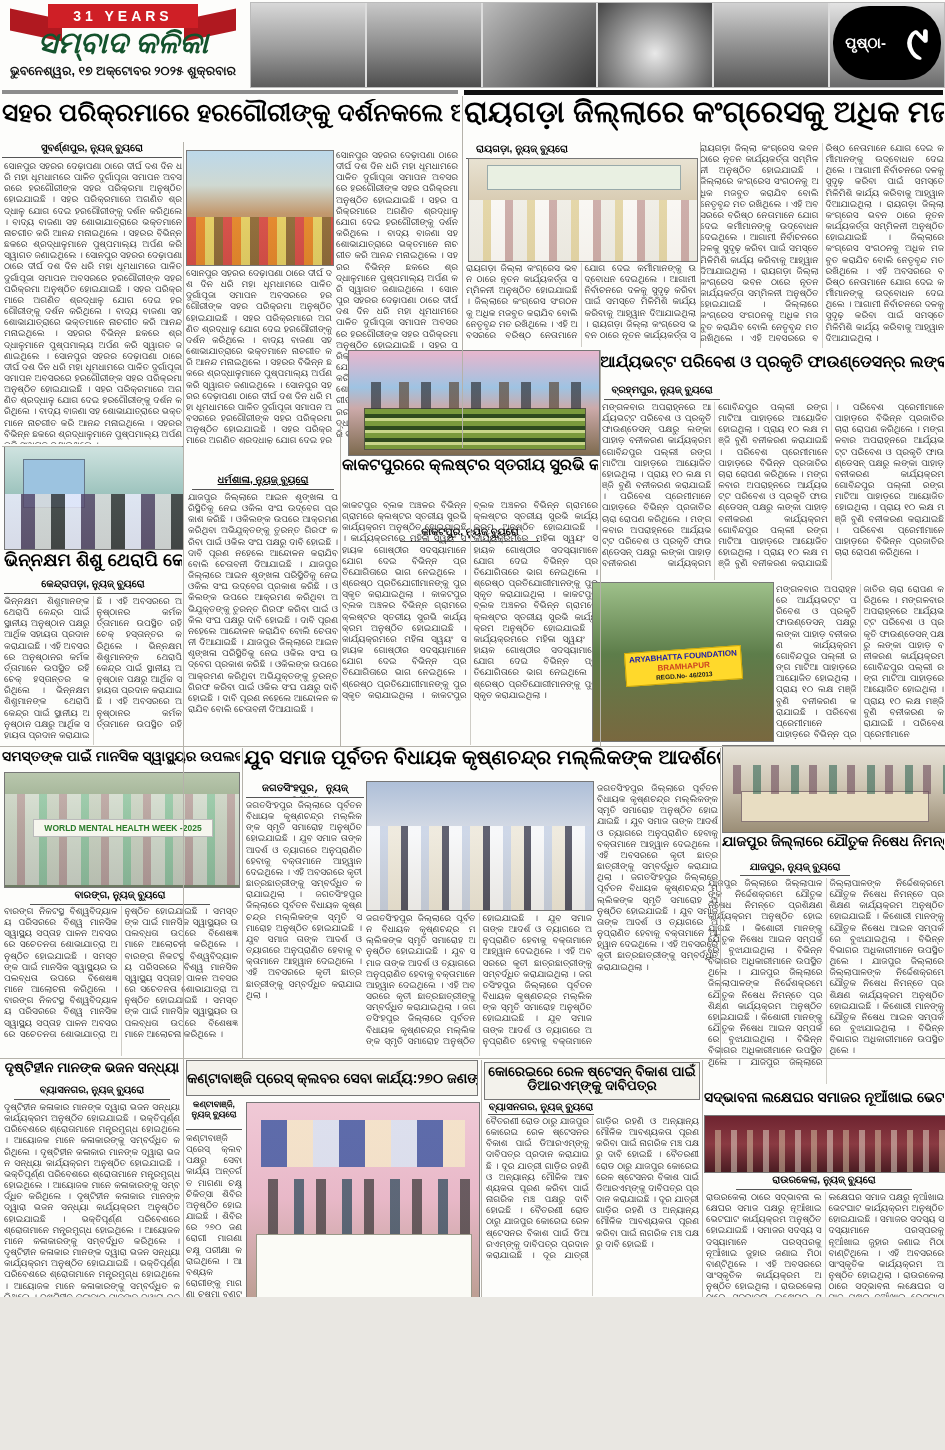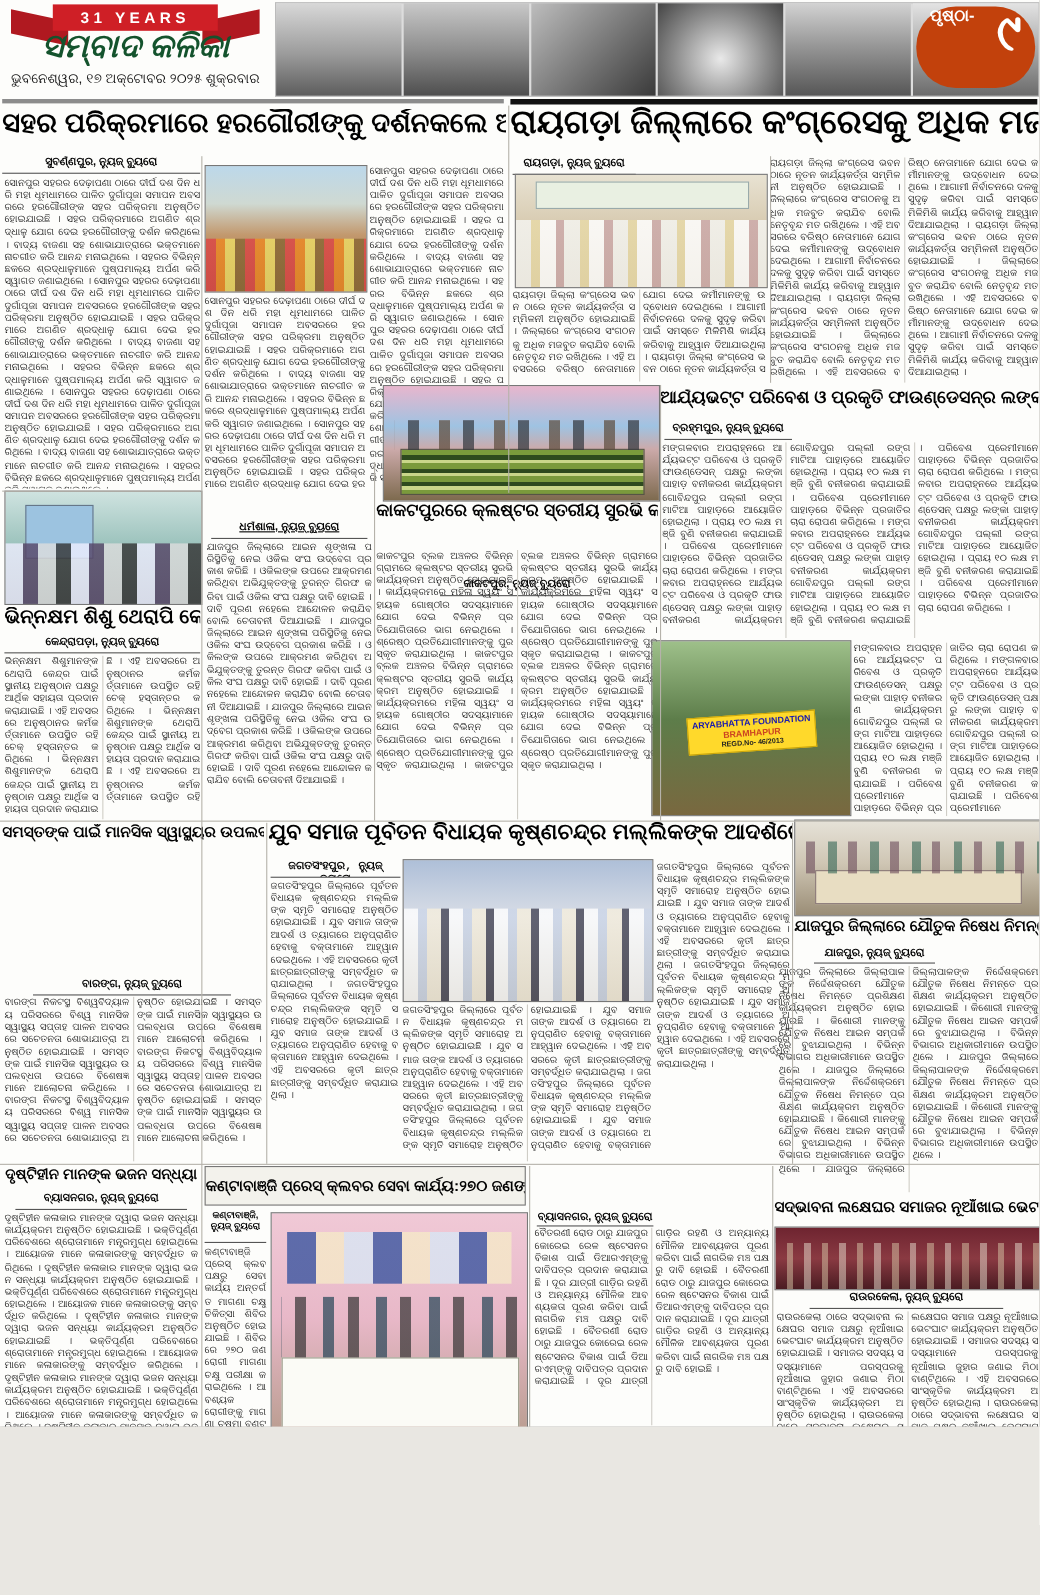--- a/index.html
+++ b/index.html
@@ -19,26 +19,26 @@
   .photo{position:absolute;border:1px solid #777;overflow:hidden;background:#9a9a90;}
   
   #ribbon{position:absolute;left:48px;top:4px;width:150px;height:24px;background:#cf1f26;
           color:#fff;font-weight:bold;font-size:14px;letter-spacing:4px;text-align:center;
           line-height:24px;}
   .ribtail{position:absolute;top:14px;width:52px;height:22px;background:#b01920;}
   #mast-title{position:absolute;left:0;top:26px;width:246px;text-align:center;font-size:30px;
               font-weight:bold;font-style:italic;font-family:"Liberation Serif",serif;
               white-space:nowrap;overflow:hidden;color:#14532d;}
   #dateline{position:absolute;left:0;top:64px;width:246px;text-align:center;font-size:12.5px;
-            font-weight:normal;white-space:nowrap;overflow:hidden;}
+            font-weight:bold;white-space:nowrap;overflow:hidden;}
   #strip{position:absolute;left:250px;top:2px;width:693px;height:84px;display:flex;gap:2px;
          background:#ddd;border:1px solid #bbb;}
   #strip > div{flex:1;filter:grayscale(1);}
-  #badge{position:absolute;left:833px;top:6px;width:108px;height:74px;background:#c2410c;
-         border-radius:36px;display:flex;justify-content:center;gap:20px;color:#fff;}
+  #badge{position:absolute;left:833px;top:6px;width:108px;height:74px;background:#000000;
+         border-radius:36px;display:flex;align-items:center;justify-content:center;gap:20px;color:#fff;}
   #badge .lbl{font-size:15px;font-weight:bold;}
   #badge .num{font-size:46px;font-weight:bold;line-height:1;}
   .banner-y{position:absolute;left:18%;top:42%;width:64%;background:#ffd92b;color:#1a1aae;
             text-align:center;font-weight:bold;transform:rotate(-4deg);border:1px solid #caa50a;
             padding:2px 0;}
   .banner-w{position:absolute;left:12%;top:40%;width:76%;background:#f6f6ee;color:#2a7a2a;
             text-align:center;font-weight:bold;border:1px solid #bbb;padding:3px 0;}
   .boxed{border:1px solid #777;background:#f3f2ec;}
 </style>
 </head>
@@ -125,20 +125,26 @@
        background:linear-gradient(180deg,#9ec08a 0%,#5d7d4a 45%,#79683f 100%);">
     <div class="banner-y" style="font-size:8px;line-height:1.25;">
       <div>ARYABHATTA FOUNDATION</div>
       <div style="color:#c42;">BRAMHAPUR</div>
       <div style="font-size:6.5px;color:#222;">REGD.No- 46/2013</div>
     </div>
   </div>
   <div class="body-txt c2 abs" style="left:776px;top:584px;width:168px;height:158px;">ମଙ୍ଗଳବାର ଅପରାହ୍ନରେ ଆର୍ଯ୍ୟଭଟ୍ଟ ପରିବେଶ ଓ ପ୍ରକୃତି ଫାଉଣ୍ଡେସନ୍ ପକ୍ଷରୁ ଲଙ୍କା ପାହାଡ଼ ବନୀକରଣ କାର୍ଯ୍ୟକ୍ରମ ଗୋବିନ୍ଦପୁର ପଲ୍ଲୀ ରଙ୍ଗ ମାଟିଆ ପାହାଡ଼ରେ ଆୟୋଜିତ ହୋଇଥିଲା । ପ୍ରାୟ ୧୦ ଲକ୍ଷ ମଞ୍ଜି ବୁଣି ବନୀକରଣ କରାଯାଇଛି । ପରିବେଶ ପ୍ରେମୀମାନେ ପାହାଡ଼ରେ ବିଭିନ୍ନ ପ୍ରଜାତିର ଚାରା ରୋପଣ କରିଥିଲେ । ମଙ୍ଗଳବାର ଅପରାହ୍ନରେ ଆର୍ଯ୍ୟଭଟ୍ଟ ପରିବେଶ ଓ ପ୍ରକୃତି ଫାଉଣ୍ଡେସନ୍ ପକ୍ଷରୁ ଲଙ୍କା ପାହାଡ଼ ବନୀକରଣ କାର୍ଯ୍ୟକ୍ରମ ଗୋବିନ୍ଦପୁର ପଲ୍ଲୀ ରଙ୍ଗ ମାଟିଆ ପାହାଡ଼ରେ ଆୟୋଜିତ ହୋଇଥିଲା । ପ୍ରାୟ ୧୦ ଲକ୍ଷ ମଞ୍ଜି ବୁଣି ବନୀକରଣ କରାଯାଇଛି । ପରିବେଶ ପ୍ରେମୀମାନେ ପାହାଡ଼ରେ ବିଭିନ୍ନ ପ୍ରଜାତିର ଚାରା ରୋପଣ କରିଥିଲେ ।</div>
 
   <div class="hl nowrap" style="position:absolute;left:2px;top:749px;width:238px;height:21px;font-size:14px;">ସମସ୍ତଙ୍କ ପାଇଁ ମାନସିକ ସ୍ୱାସ୍ଥ୍ୟର ଉପଲବ୍ଧତା ନେବ ଆଲୋଚନା</div>
+  <div class="photo" style="left:4px;top:772px;width:234px;height:114px;
+       background:linear-gradient(180deg,#b9c7ad 0%,#8fa383 45%,#6d7a62 100%);">
+    <div class="abs" style="left:0;top:18%;width:100%;height:80%;
+         background:repeating-linear-gradient(90deg,#f2f2ee 0 12px,#d7a5b5 12px 20px,#fff 20px 34px,#9db 34px 42px);opacity:.55;"></div>
+    <div class="banner-w" style="font-size:8.5px;">WORLD MENTAL HEALTH WEEK -2025</div>
+  </div>
   <div class="by abs" style="left:30px;top:889px;width:180px;height:15px;">ବାରଙ୍ଗ, ନ୍ୟୁଜ୍ ବ୍ୟୁରୋ</div>
   <div class="body-txt c2 abs" style="left:4px;top:906px;width:234px;height:150px;">ବାରଙ୍ଗ ନିକଟସ୍ଥ ବିଶ୍ୱବିଦ୍ୟାଳୟ ପରିସରରେ ବିଶ୍ୱ ମାନସିକ ସ୍ୱାସ୍ଥ୍ୟ ସପ୍ତାହ ପାଳନ ଅବସରରେ ସଚେତନତା ଶୋଭାଯାତ୍ରା ଅନୁଷ୍ଠିତ ହୋଇଯାଇଛି । ସମସ୍ତଙ୍କ ପାଇଁ ମାନସିକ ସ୍ୱାସ୍ଥ୍ୟର ଉପଲବ୍ଧତା ଉପରେ ବିଶେଷଜ୍ଞମାନେ ଆଲୋଚନା କରିଥିଲେ । ବାରଙ୍ଗ ନିକଟସ୍ଥ ବିଶ୍ୱବିଦ୍ୟାଳୟ ପରିସରରେ ବିଶ୍ୱ ମାନସିକ ସ୍ୱାସ୍ଥ୍ୟ ସପ୍ତାହ ପାଳନ ଅବସରରେ ସଚେତନତା ଶୋଭାଯାତ୍ରା ଅନୁଷ୍ଠିତ ହୋଇଯାଇଛି । ସମସ୍ତଙ୍କ ପାଇଁ ମାନସିକ ସ୍ୱାସ୍ଥ୍ୟର ଉପଲବ୍ଧତା ଉପରେ ବିଶେଷଜ୍ଞମାନେ ଆଲୋଚନା କରିଥିଲେ । ବାରଙ୍ଗ ନିକଟସ୍ଥ ବିଶ୍ୱବିଦ୍ୟାଳୟ ପରିସରରେ ବିଶ୍ୱ ମାନସିକ ସ୍ୱାସ୍ଥ୍ୟ ସପ୍ତାହ ପାଳନ ଅବସରରେ ସଚେତନତା ଶୋଭାଯାତ୍ରା ଅନୁଷ୍ଠିତ ହୋଇଯାଇଛି । ସମସ୍ତଙ୍କ ପାଇଁ ମାନସିକ ସ୍ୱାସ୍ଥ୍ୟର ଉପଲବ୍ଧତା ଉପରେ ବିଶେଷଜ୍ଞମାନେ ଆଲୋଚନା କରିଥିଲେ ।</div>
 
   <div class="hl nowrap" style="position:absolute;left:244px;top:747px;width:476px;height:33px;font-size:20px;">ଯୁବ ସମାଜ ପୂର୍ବତନ ବିଧାୟକ କୃଷ୍ଣଚନ୍ଦ୍ର ମଲ୍ଲିକଙ୍କ ଆଦର୍ଶରେ ଅନୁପ୍ରାଣିତ ହୁଅନ୍ତୁ</div>
   <div class="by abs" style="left:246px;top:783px;width:118px;height:14px;font-family:Liberation Mono, monospace;">ଜଗତସିଂହପୁର, ନ୍ୟୁଜ୍ ବ୍ୟୁରୋ</div>
   <div class="photo" style="left:366px;top:781px;width:226px;height:128px;
        background:linear-gradient(180deg,#aebfd8 0%,#d8dde6 40%,#8f8673 100%);">
     <div class="abs" style="left:0;top:34%;width:100%;height:66%;
          background:repeating-linear-gradient(90deg,#fff 0 13px,#ccd6e8 13px 21px,#f5eedd 21px 34px,#445 34px 41px);opacity:.8;"></div>
   </div>
@@ -166,20 +172,21 @@
   <div class="photo" style="left:246px;top:1102px;width:232px;height:212px;
        background:linear-gradient(180deg,#f0c9d6 0%,#e8b8c8 45%,#b59a8a 100%);">
     <div class="abs" style="left:6%;top:8%;width:88%;height:22%;
          background:repeating-linear-gradient(90deg,#3a55a0 0 26px,#f5e9c8 26px 52px,#d8e6f4 52px 78px);opacity:.8;"></div>
     <div class="abs" style="left:4%;top:62%;width:92%;height:30%;background:#fbfbf6;border:1px solid #998;"></div>
     <div class="abs" style="left:4%;top:36%;width:92%;height:26%;
          background:repeating-linear-gradient(90deg,transparent 0 12px,#333 12px 22px,transparent 22px 38px,#245 38px 48px);opacity:.7;"></div>
   </div>
   <div class="body-txt c2 abs" style="left:246px;top:1318px;width:232px;height:128px;">କଣ୍ଟାବାଞ୍ଜି ପ୍ରେସ୍ କ୍ଲବ ପକ୍ଷରୁ ସେବା କାର୍ଯ୍ୟ ଅନ୍ତର୍ଗତ ମାଗଣା ଚକ୍ଷୁ ଚିକିତ୍ସା ଶିବିର ଅନୁଷ୍ଠିତ ହୋଇଯାଇଛି । ଶିବିରରେ ୨୭୦ ଜଣ ରୋଗୀ ମାଗଣା ଚକ୍ଷୁ ପରୀକ୍ଷା କରାଇଥିଲେ । ଆବଶ୍ୟକ ରୋଗୀଙ୍କୁ ମାଗଣା ଚଷମା ବଣ୍ଟନ କରାଯାଇଥିଲା । କଣ୍ଟାବାଞ୍ଜି ପ୍ରେସ୍ କ୍ଲବ ପକ୍ଷରୁ ସେବା କାର୍ଯ୍ୟ ଅନ୍ତର୍ଗତ ମାଗଣା ଚକ୍ଷୁ ଚିକିତ୍ସା ଶିବିର ଅନୁଷ୍ଠିତ ହୋଇଯାଇଛି । ଶିବିରରେ ୨୭୦ ଜଣ ରୋଗୀ ମାଗଣା ଚକ୍ଷୁ ପରୀକ୍ଷା କରାଇଥିଲେ । ଆବଶ୍ୟକ ରୋଗୀଙ୍କୁ ମାଗଣା ଚଷମା ବଣ୍ଟନ କରାଯାଇଥିଲା ।</div>
 
+  <div class="hl boxed" style="position:absolute;left:484px;top:1062px;width:214px;height:34px;font-size:13.5px;padding-top:2px;">କୋରେଇରେ ରେଳ ଷ୍ଟେସନ୍ ବିକାଶ ପାଇଁ ଡିଆରଏମ୍ଙ୍କୁ ଦାବିପତ୍ର</div>
   <div class="by abs" style="left:488px;top:1101px;width:106px;height:13px;">ବ୍ୟାସନଗର, ନ୍ୟୁଜ୍ ବ୍ୟୁରୋ</div>
   <div class="body-txt c2 abs" style="left:486px;top:1116px;width:213px;height:180px;">ବୈତରଣୀ ରୋଡ ଠାରୁ ଯାଜପୁର କୋରେଇ ରେଳ ଷ୍ଟେସନର ବିକାଶ ପାଇଁ ଡିଆରଏମ୍ଙ୍କୁ ଦାବିପତ୍ର ପ୍ରଦାନ କରାଯାଇଛି । ଦୂର ଯାତ୍ରୀ ଗାଡ଼ିର ରହଣି ଓ ଅନ୍ୟାନ୍ୟ ମୌଳିକ ଆବଶ୍ୟକତା ପୂରଣ କରିବା ପାଇଁ ନାଗରିକ ମଞ୍ଚ ପକ୍ଷରୁ ଦାବି ହୋଇଛି । ବୈତରଣୀ ରୋଡ ଠାରୁ ଯାଜପୁର କୋରେଇ ରେଳ ଷ୍ଟେସନର ବିକାଶ ପାଇଁ ଡିଆରଏମ୍ଙ୍କୁ ଦାବିପତ୍ର ପ୍ରଦାନ କରାଯାଇଛି । ଦୂର ଯାତ୍ରୀ ଗାଡ଼ିର ରହଣି ଓ ଅନ୍ୟାନ୍ୟ ମୌଳିକ ଆବଶ୍ୟକତା ପୂରଣ କରିବା ପାଇଁ ନାଗରିକ ମଞ୍ଚ ପକ୍ଷରୁ ଦାବି ହୋଇଛି । ବୈତରଣୀ ରୋଡ ଠାରୁ ଯାଜପୁର କୋରେଇ ରେଳ ଷ୍ଟେସନର ବିକାଶ ପାଇଁ ଡିଆରଏମ୍ଙ୍କୁ ଦାବିପତ୍ର ପ୍ରଦାନ କରାଯାଇଛି । ଦୂର ଯାତ୍ରୀ ଗାଡ଼ିର ରହଣି ଓ ଅନ୍ୟାନ୍ୟ ମୌଳିକ ଆବଶ୍ୟକତା ପୂରଣ କରିବା ପାଇଁ ନାଗରିକ ମଞ୍ଚ ପକ୍ଷରୁ ଦାବି ହୋଇଛି ।</div>
   <div class="photo" style="left:486px;top:1298px;width:213px;height:150px;
        background:linear-gradient(180deg,#cfd6cd 0%,#a8b0a2 40%,#6f6f5f 100%);">
     <div class="abs" style="left:0;top:30%;width:100%;height:70%;
          background:repeating-linear-gradient(90deg,#eee 0 9px,#445 9px 16px,#ddd 16px 26px,#765 26px 33px);opacity:.75;"></div>
   </div>
 
   <div class="hl nowrap" style="position:absolute;left:704px;top:1090px;width:240px;height:23px;font-size:14px;">ସଦ୍ଭାବନା ଲକ୍ଷେଘର ସମାଜର ନୂଆଁଖାଇ ଭେଟଘାଟ</div>
   <div class="photo" style="left:704px;top:1115px;width:240px;height:56px;

